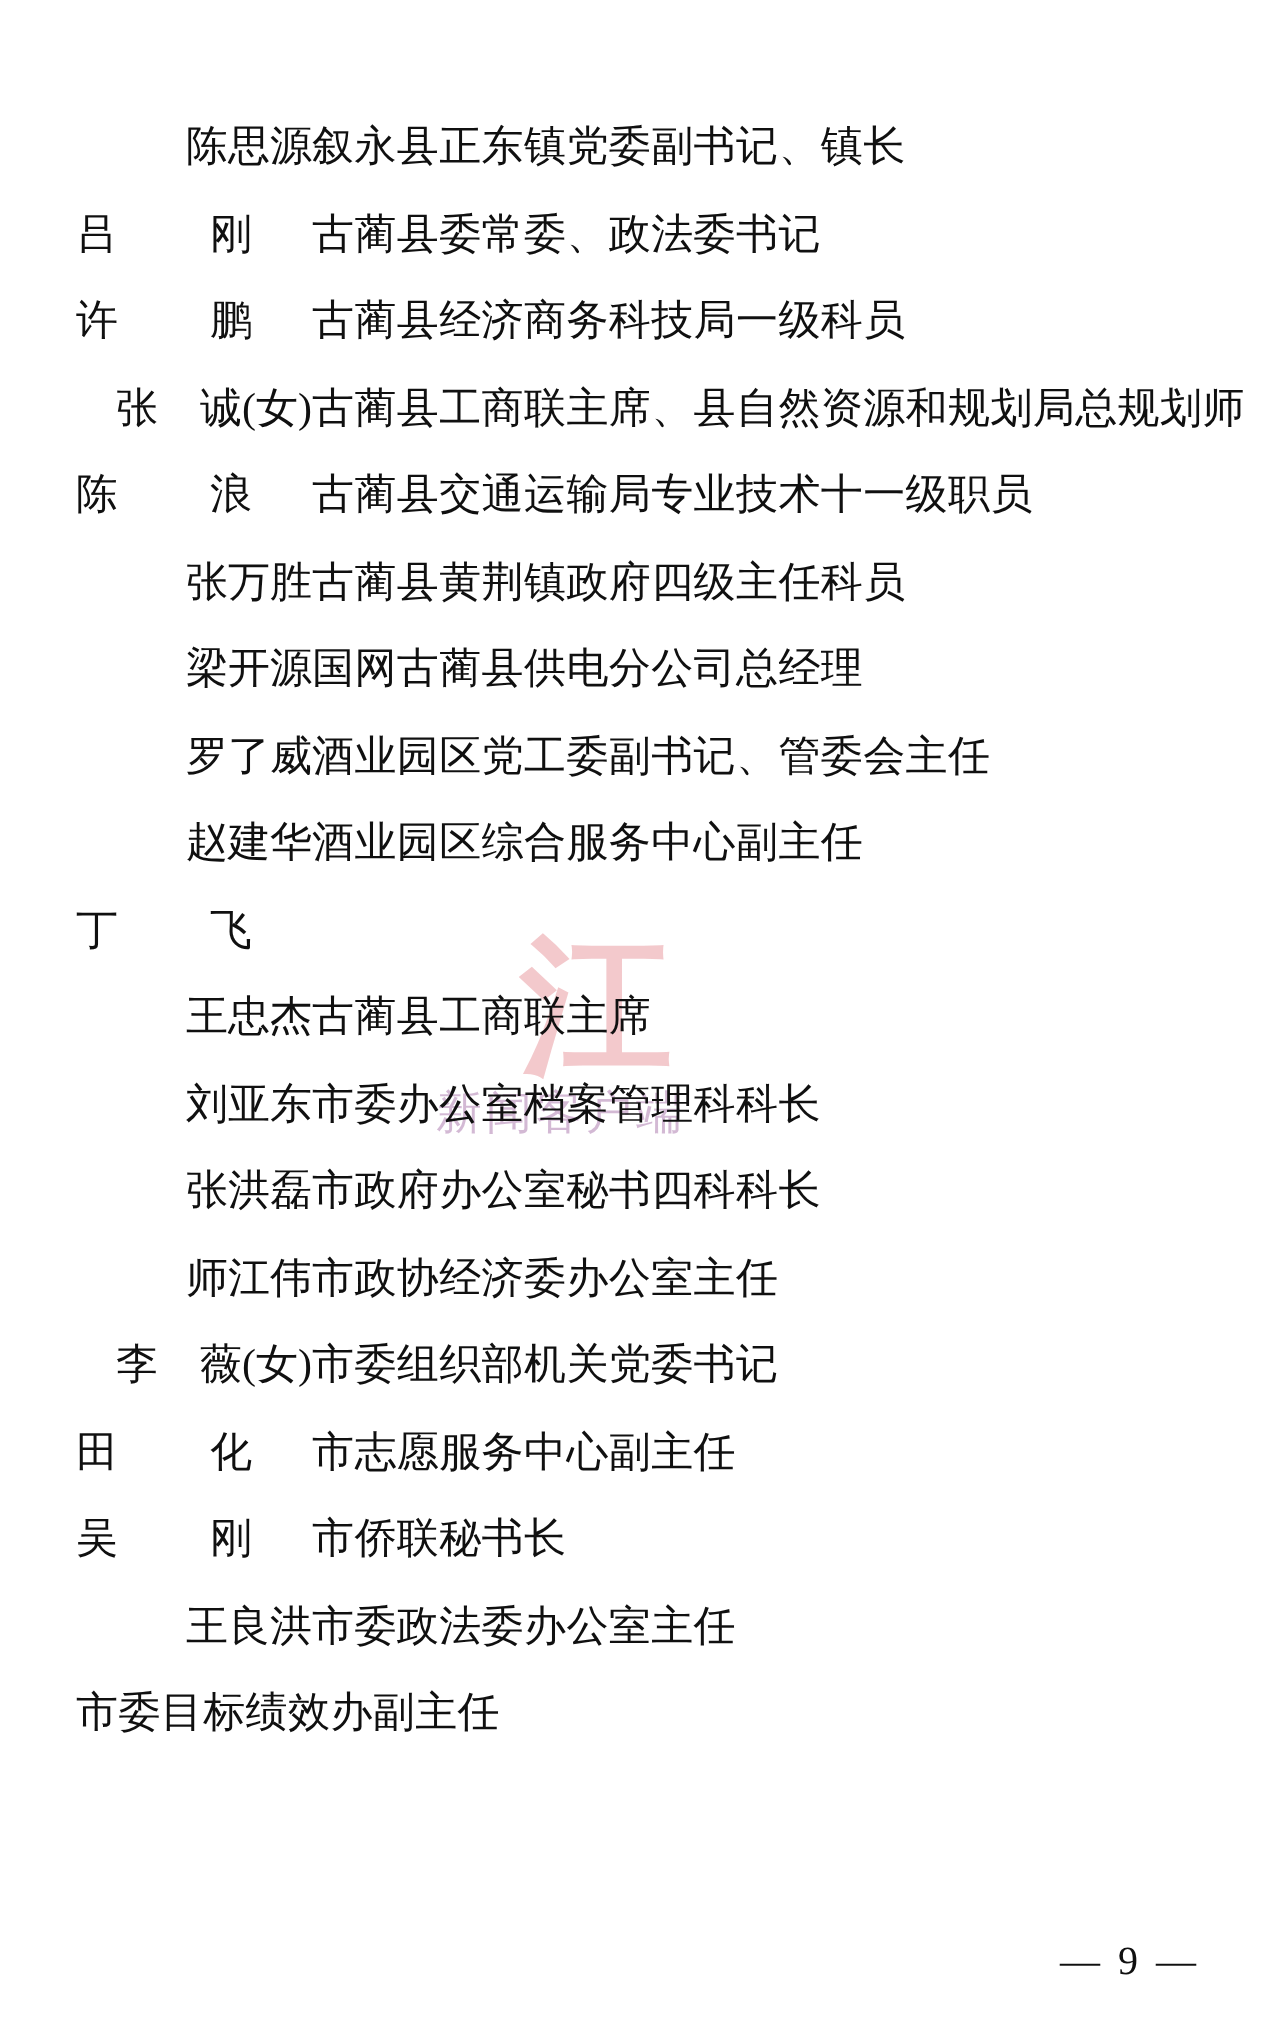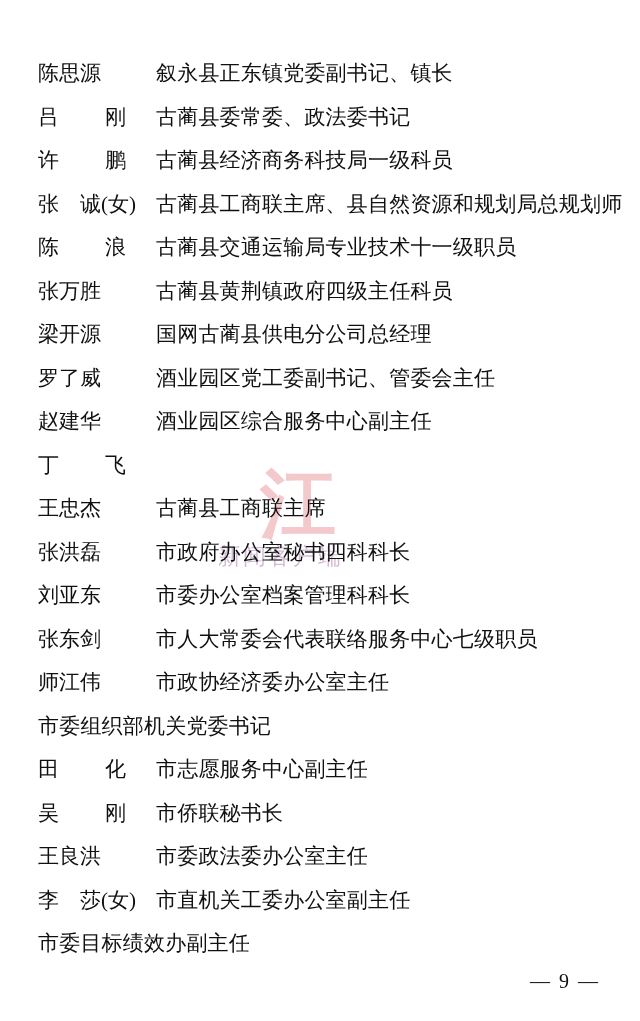--- a/index.html
+++ b/index.html
@@ -69,20 +69,21 @@
     height: 43.5px;
     font-size: 21px;
     line-height: 43.5px;
     white-space: nowrap;
   }
 
   .entry .name {
     width: 118px;
     flex: 0 0 118px;
     letter-spacing: 0px;
+    text-align: right;
   }
   
   .entry .name.spaced {
     display: inline-block;
     text-align: justify;
     text-align-last: justify;
     width: 88px;
     flex: 0 0 88px;
     padding-right: 30px;
   }
@@ -149,54 +150,47 @@
         <span class="title">酒业园区综合服务中心副主任</span>
       </div>
       <div class="entry">
         <span class="name spaced">丁　飞</span>
       </div>
       <div class="entry">
         <span class="name">王忠杰</span>
         <span class="title">古蔺县工商联主席</span>
       </div>
       <div class="entry">
-        <span class="name">张洪磊</span>
-        <span class="title">市政府办公室秘书四科科长</span>
-      </div>
-      <div class="entry">
         <span class="name">刘亚东</span>
         <span class="title">市委办公室档案管理科科长</span>
       </div>
       <div class="entry">
-        <span class="name">张东剑</span>
-        <span class="title">市人大常委会代表联络服务中心七级职员</span>
+        <span class="name">张洪磊</span>
+        <span class="title">市政府办公室秘书四科科长</span>
       </div>
       <div class="entry">
         <span class="name">师江伟</span>
         <span class="title">市政协经济委办公室主任</span>
       </div>
       <div class="entry">
+        <span class="name">李　薇(女)</span>
         <span class="title">市委组织部机关党委书记</span>
       </div>
       <div class="entry">
         <span class="name spaced">田　化</span>
         <span class="title">市志愿服务中心副主任</span>
       </div>
       <div class="entry">
         <span class="name spaced">吴　刚</span>
         <span class="title">市侨联秘书长</span>
       </div>
       <div class="entry">
         <span class="name">王良洪</span>
         <span class="title">市委政法委办公室主任</span>
       </div>
       <div class="entry">
-        <span class="name">李　莎(女)</span>
-        <span class="title">市直机关工委办公室副主任</span>
-      </div>
-      <div class="entry">
         <span class="title">市委目标绩效办副主任</span>
       </div>
     </div>
 
   <div class="footer">— 9 —</div>
 
 </div>
 
 </body></html>

